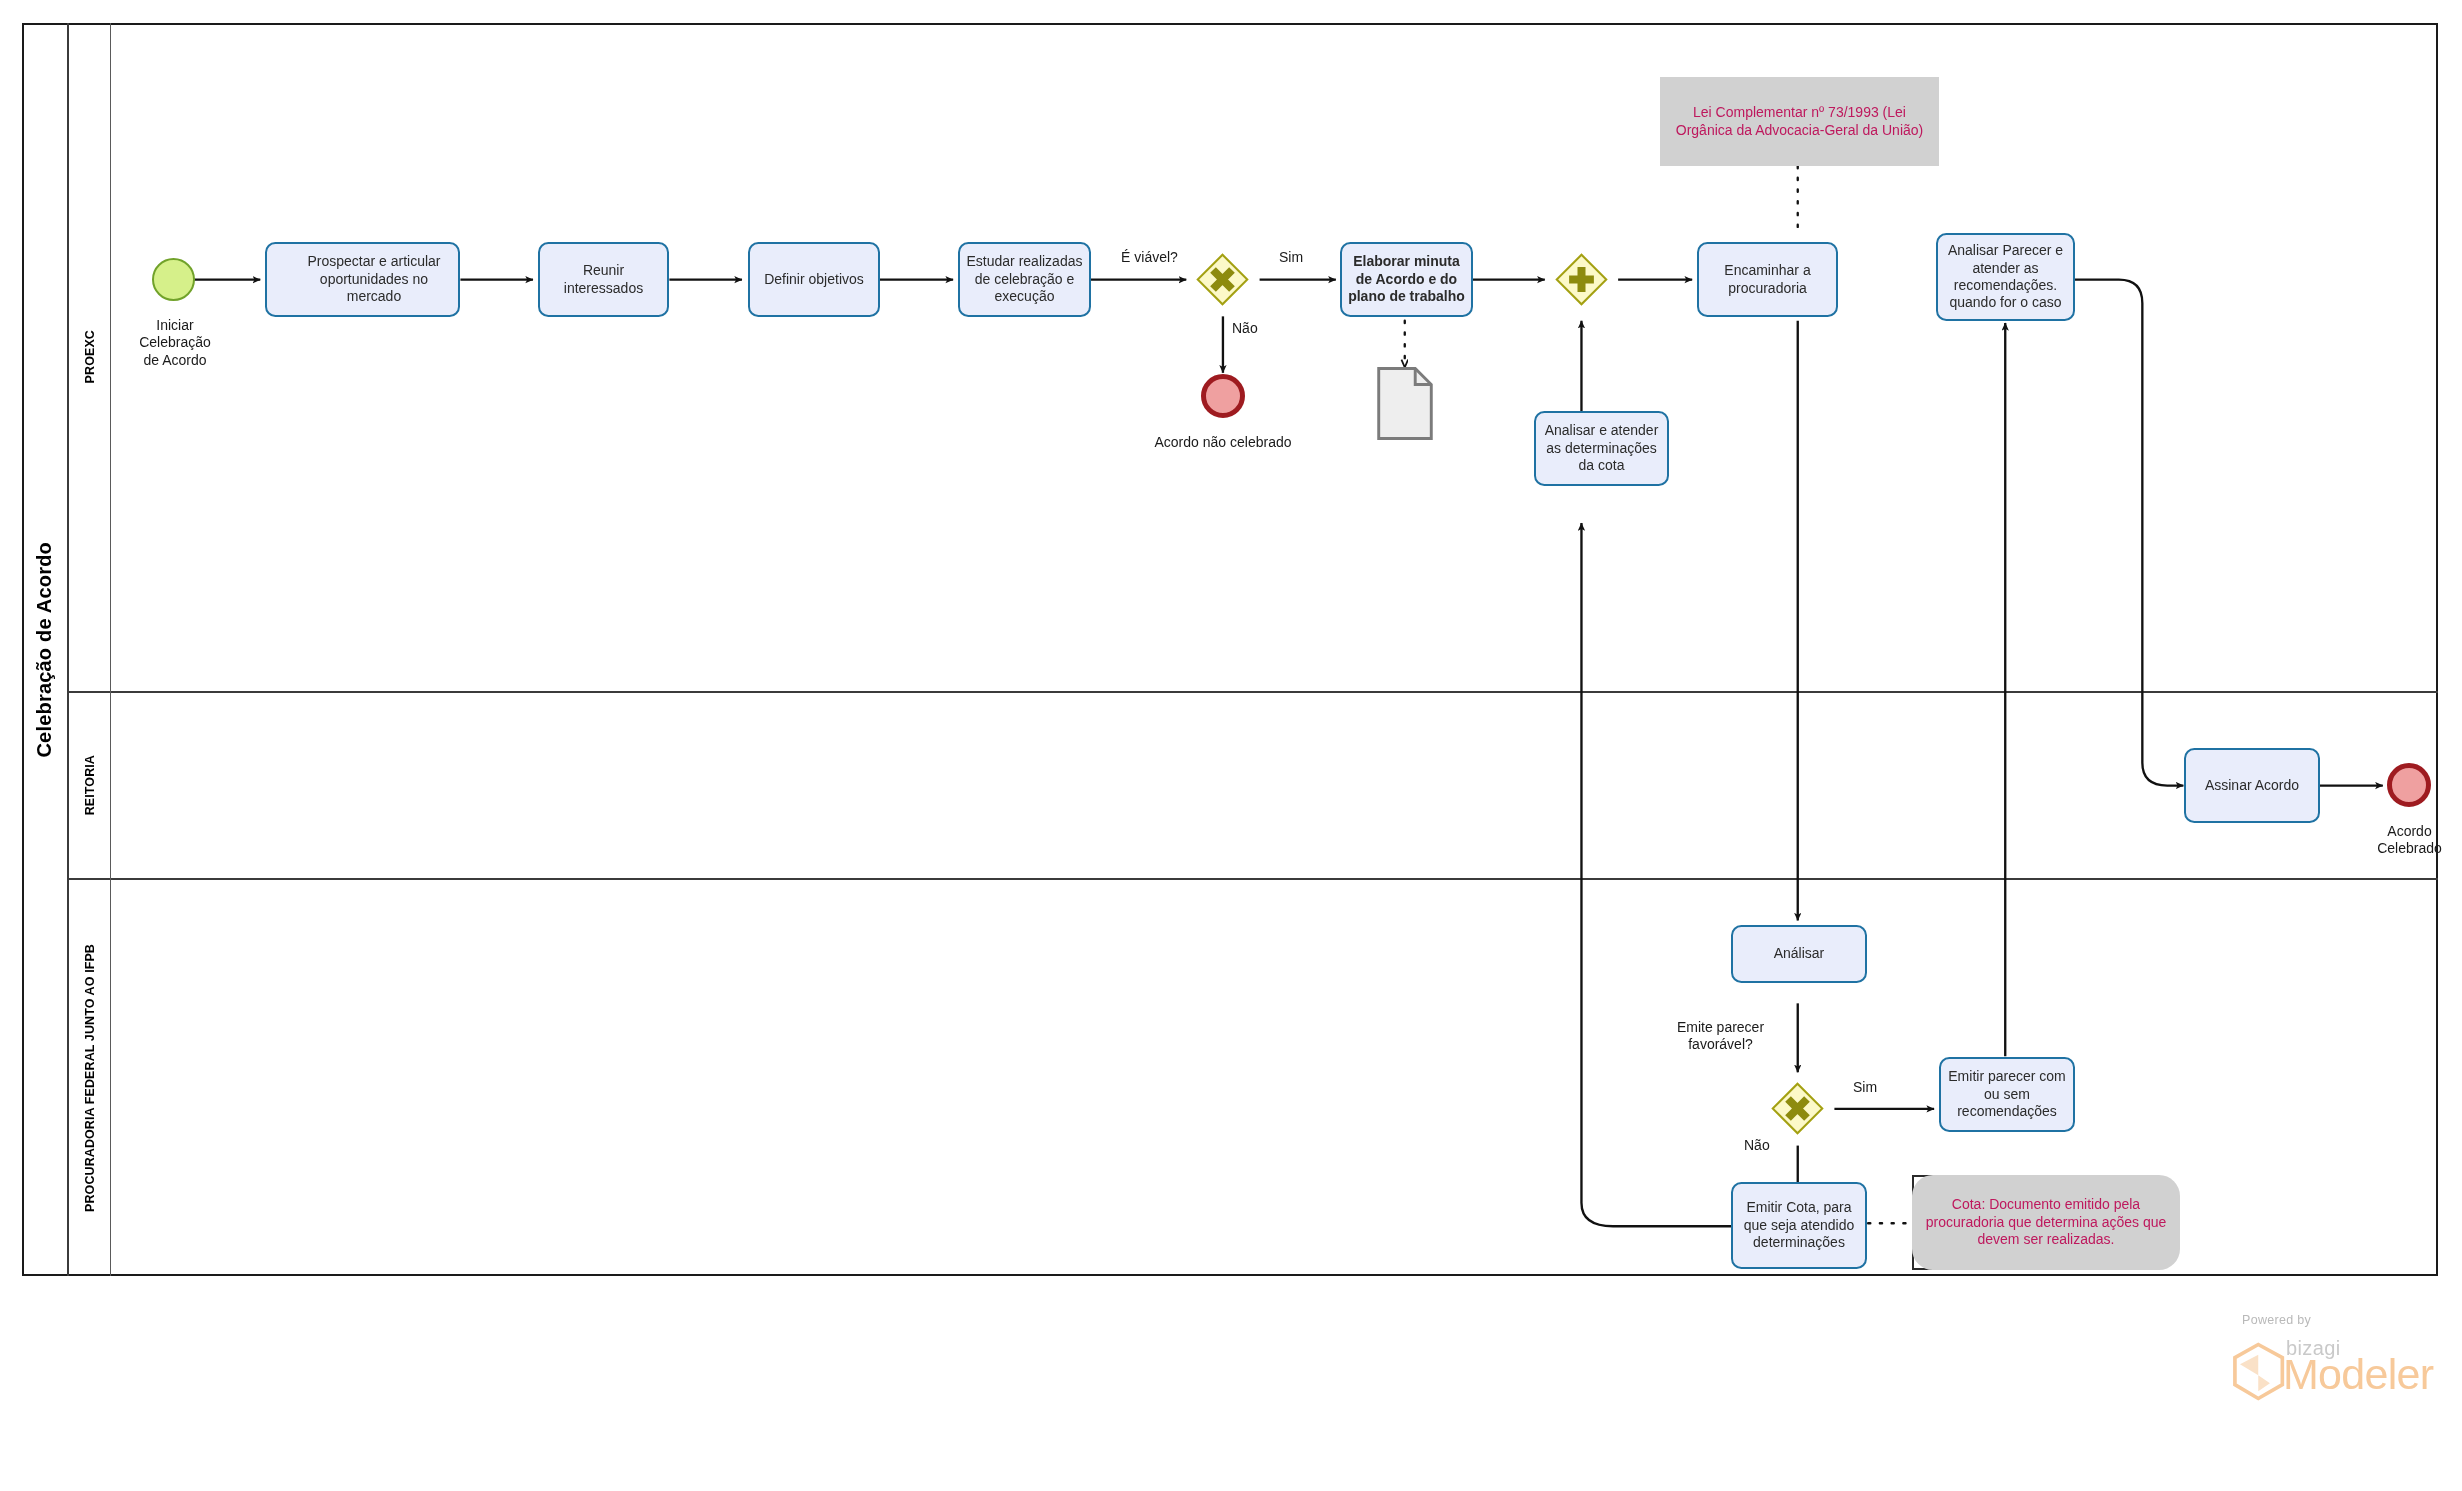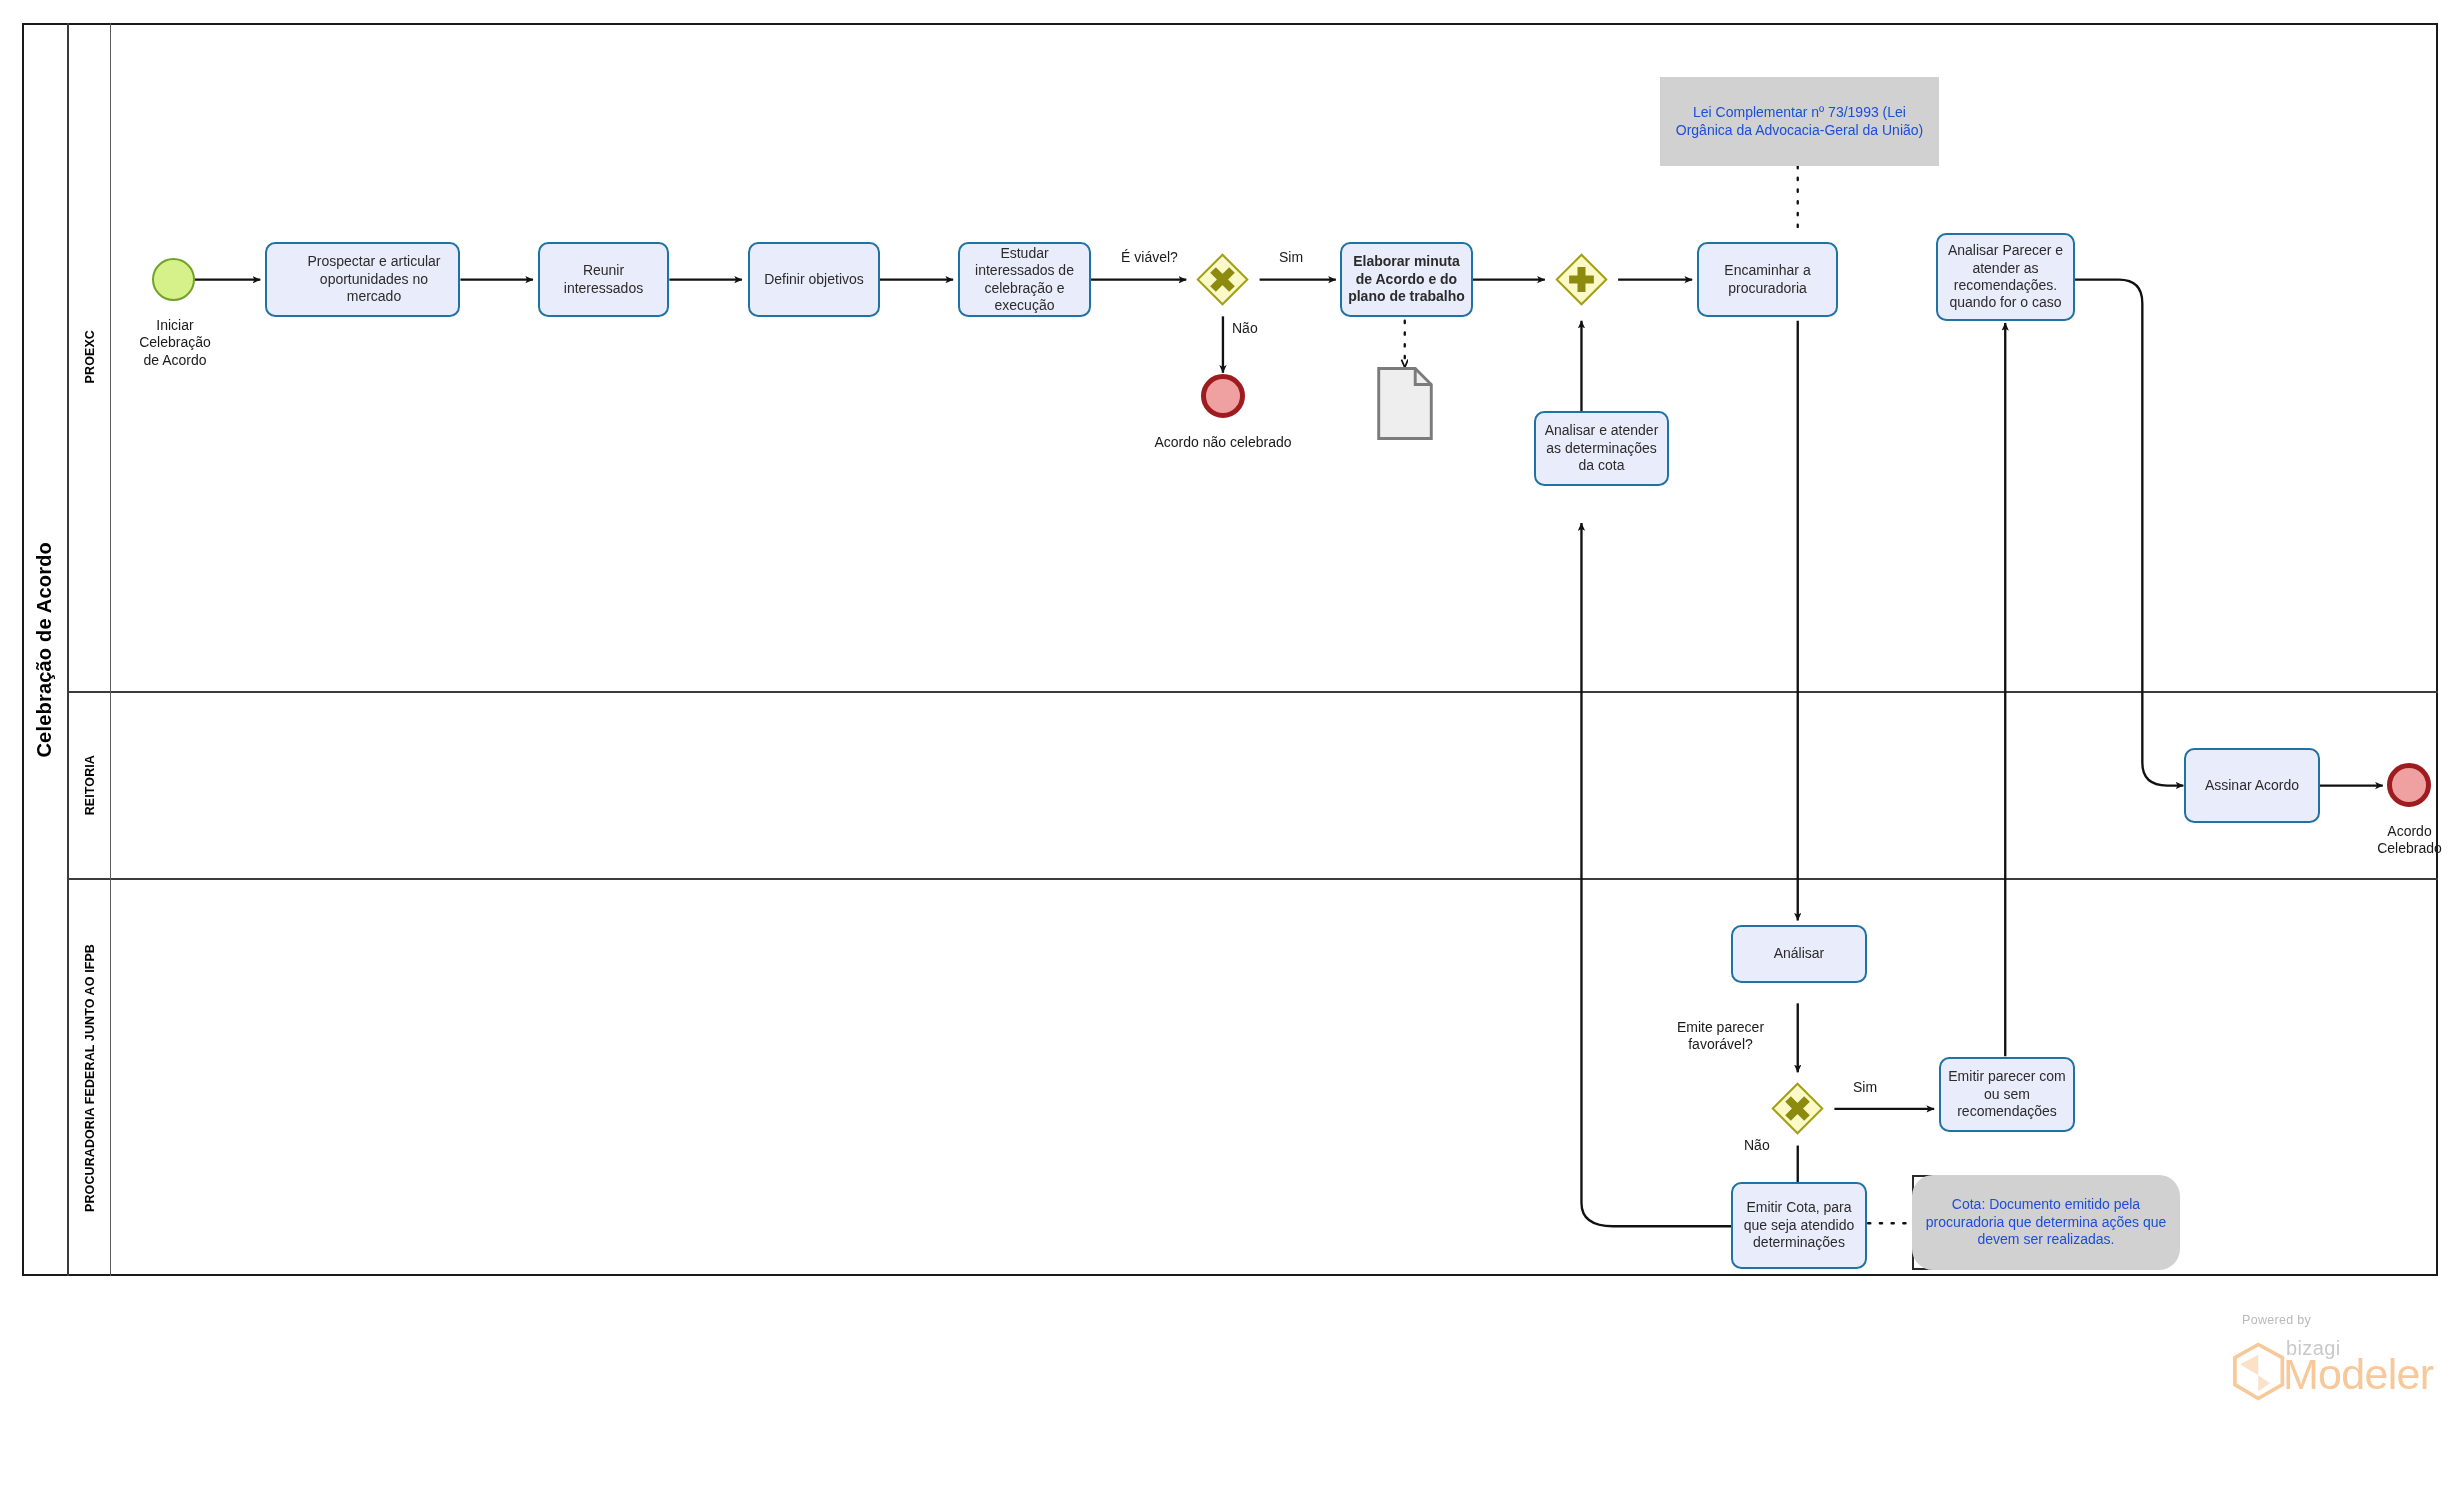--- a/index.html
+++ b/index.html
@@ -22,21 +22,21 @@
         padding:2.9px 5.1px;}
   .evt{position:absolute;border-radius:50%;box-sizing:border-box;}
   .evt-start{background:#d6f08a;border:2.9px solid #71a22a;}
   .evt-end{background:#efa0a0;border:5.1px solid #9e1b20;}
   .evt-label{position:absolute;text-align:center;font-size:14px;line-height:1.24;color:#1a1a1a;}
 
   .gw{position:absolute;box-sizing:border-box;background:#fcf9c8;border:2.9px solid #a3a013;transform:rotate(45deg);}
   .gw-wrap{position:absolute;}
   .gw-mark{position:absolute;left:0;top:0;width:100%;height:100%;}
 
-  .annot{position:absolute;background:#d1d1d1;box-sizing:border-box;color:#1d4ed8;font-size:14px;line-height:1.27;
+  .annot{position:absolute;background:#d1d1d1;box-sizing:border-box;color:#be185d;font-size:14px;line-height:1.27;
          display:flex;align-items:center;justify-content:center;text-align:center;padding:3.7px 6.6px;}
   .annot-bracket{position:absolute;border-left:2.2px solid #2b2b2b;border-top:2.2px solid #2b2b2b;border-bottom:2.2px solid #2b2b2b;box-sizing:border-box;}
 
   .dataobj{position:absolute;}
 
   .edge-label{position:absolute;font-size:14px;color:#1a1a1a;line-height:1.22;text-align:center;white-space:pre;}
 
   #wires{position:absolute;left:0;top:0;width:2462px;height:1492px;pointer-events:none;}
 
   
@@ -131,21 +131,21 @@
   <div class="evt-label" style="left:109px;top:317px;width:132px;white-space:pre-line;">Iniciar
 Celebração
 de Acordo</div>
 
   <div class="task" style="left:265px;top:242px;width:195px;height:75px;padding-left:28px;">Prospectar e articular oportunidades no mercado</div>
 
   <div class="task" style="left:538px;top:242px;width:131px;height:75px;">Reunir interessados</div>
 
   <div class="task" style="left:748px;top:242px;width:132px;height:75px;">Definir objetivos</div>
 
-  <div class="task" style="left:958px;top:242px;width:133px;height:75px;">Estudar interessados de celebração e execução</div>
+  <div class="task" style="left:958px;top:242px;width:133px;height:75px;">Estudar realizadas de celebração e execução</div>
 
   <div class="edge-label" style="left:1109px;top:249px;width:81px;">É viável?</div>
 
   <div class="gw-wrap" style="left:1197px;top:254px;width:51px;height:51px;">
     <div class="gw" style="left:7.3px;top:7.3px;width:37px;height:37px;"></div>
     <svg class="gw-mark" viewBox="0 0 70 70">
       <path d="M22,22 L48,48 M48,22 L22,48" stroke="#8d8b0e" stroke-width="11" stroke-linecap="butt"></path>
     </svg>
   </div>
 

